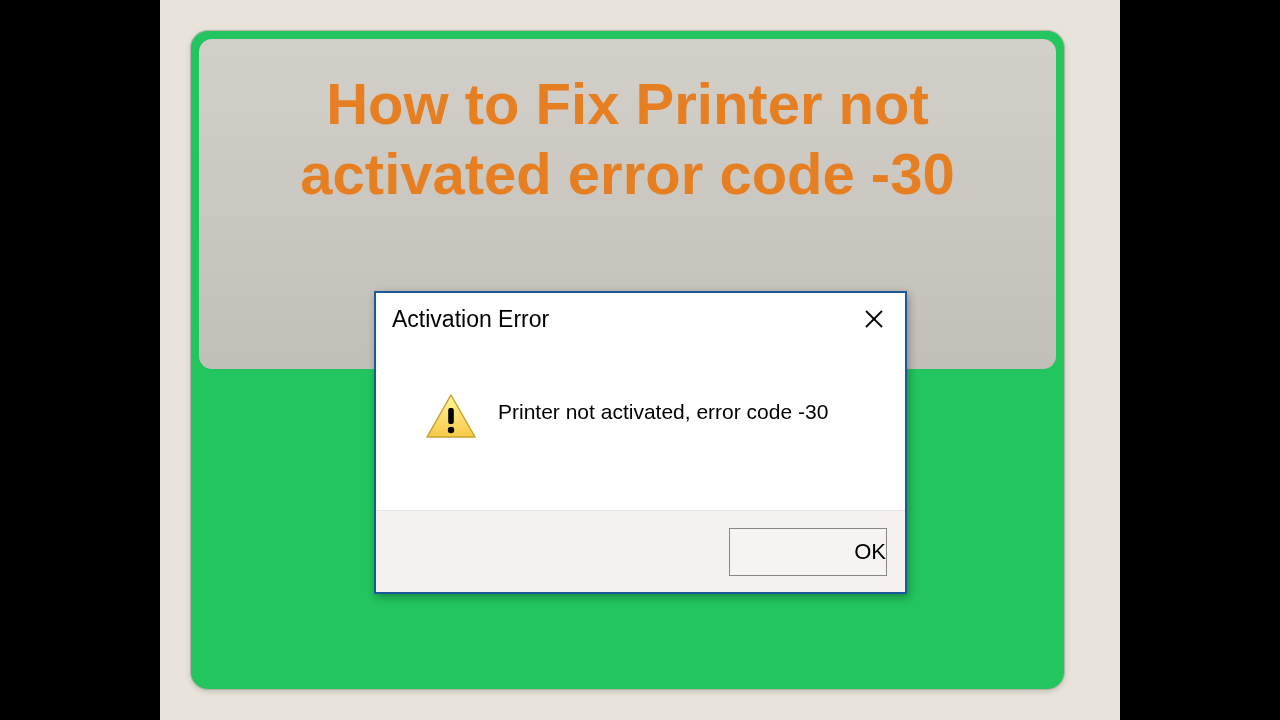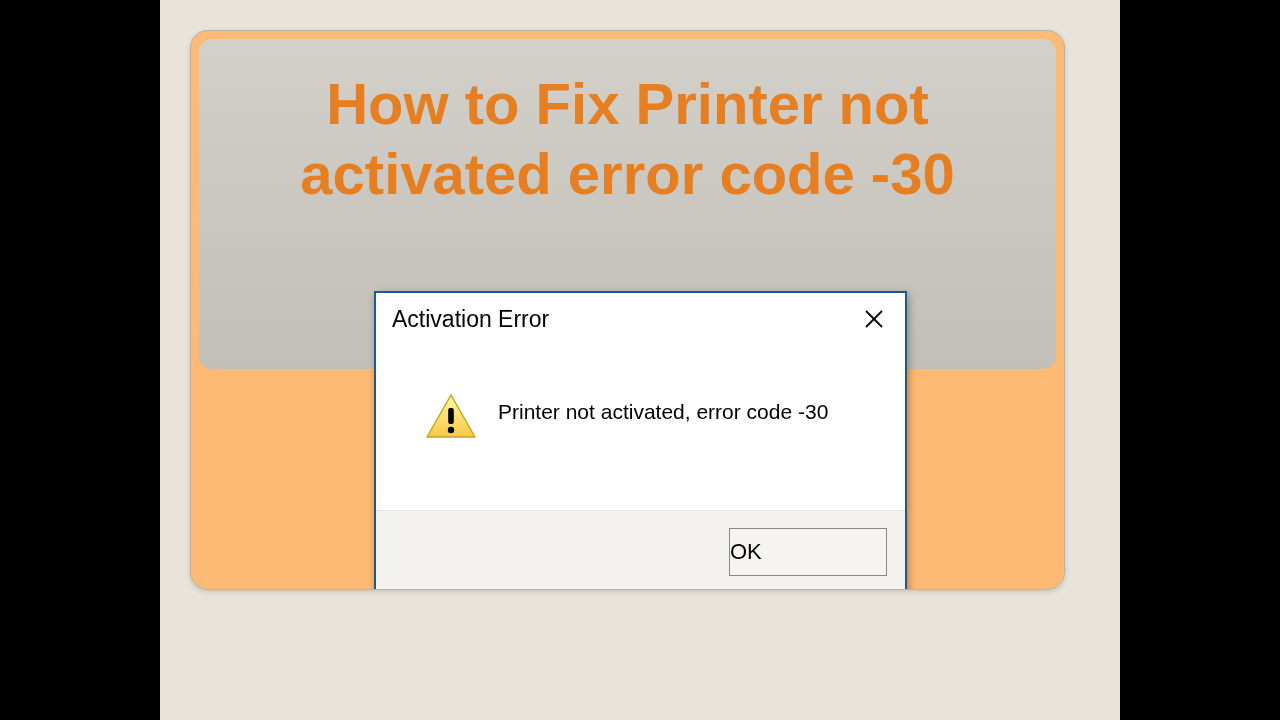--- a/index.html
+++ b/index.html
@@ -22,22 +22,22 @@
     .slide-container {
       width: 960px;
       height: 720px;
       background: #e8e4db;
       position: relative;
       padding: 30px;
     }
     
     .slide-card {
       width: 875px;
-      height: 560px;
-      background: #fdba74;
+      height: 660px;
+      background: #22c55e;
       border: 1px solid #b8b4aa;
       border-radius: 18px;
       box-shadow: 0 2px 5px rgba(0,0,0,0.15);
       position: relative;
       overflow: hidden;
     }
     
     .title-panel {
       margin: 8px 8px 0 8px;
       height: 330px;
@@ -133,21 +133,21 @@
       width: 158px;
       height: 48px;
       background: #f5f4f1;
       border: 1.5px solid #888;
       font-size: 22px;
       color: #000000;
       font-family: "Segoe UI", Tahoma, sans-serif;
       cursor: pointer;
       display: flex;
       align-items: center;
-      justify-content: flex-start;
+      justify-content: flex-end;
     }
   </style>
 </head>
 <body>
 
 <div class="slide-container">
   <div class="slide-card">
     <div class="title-panel">
       <div class="title-text">How to Fix Printer not activated error code -30</div>
     </div>

